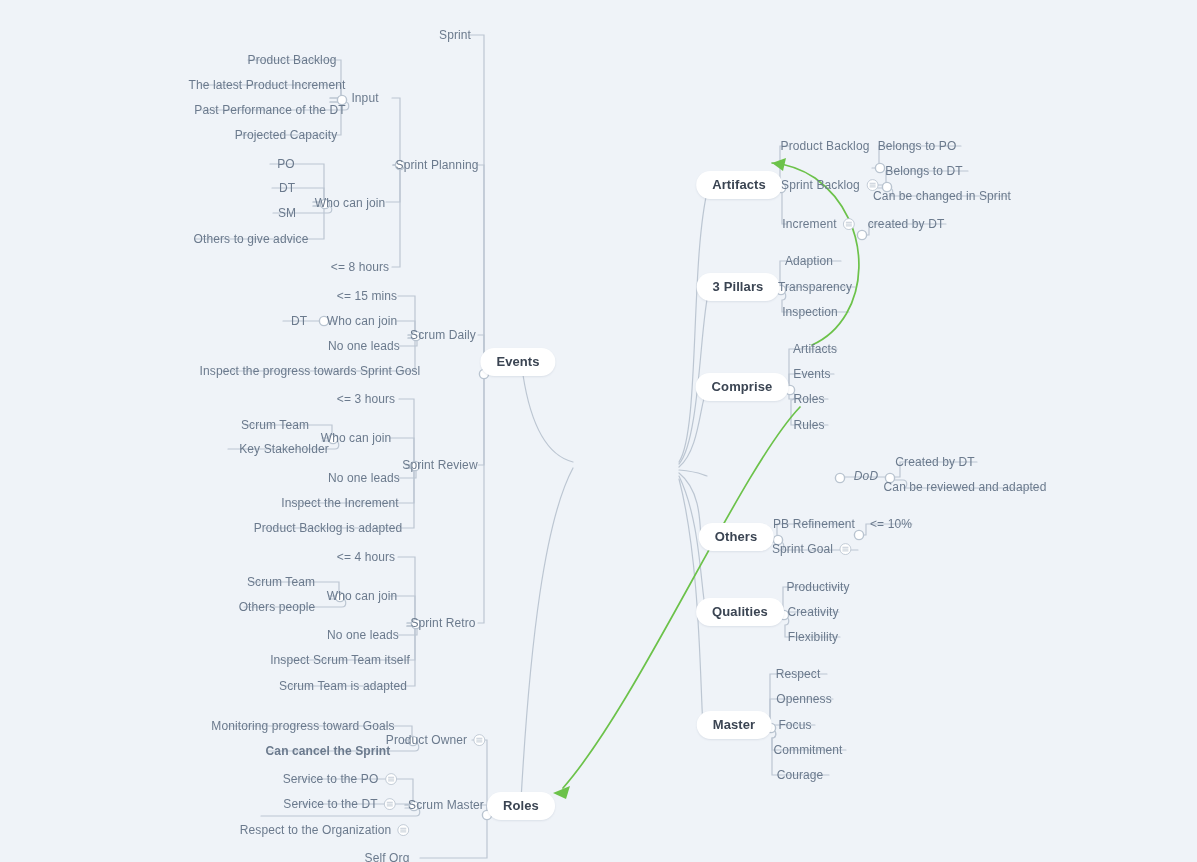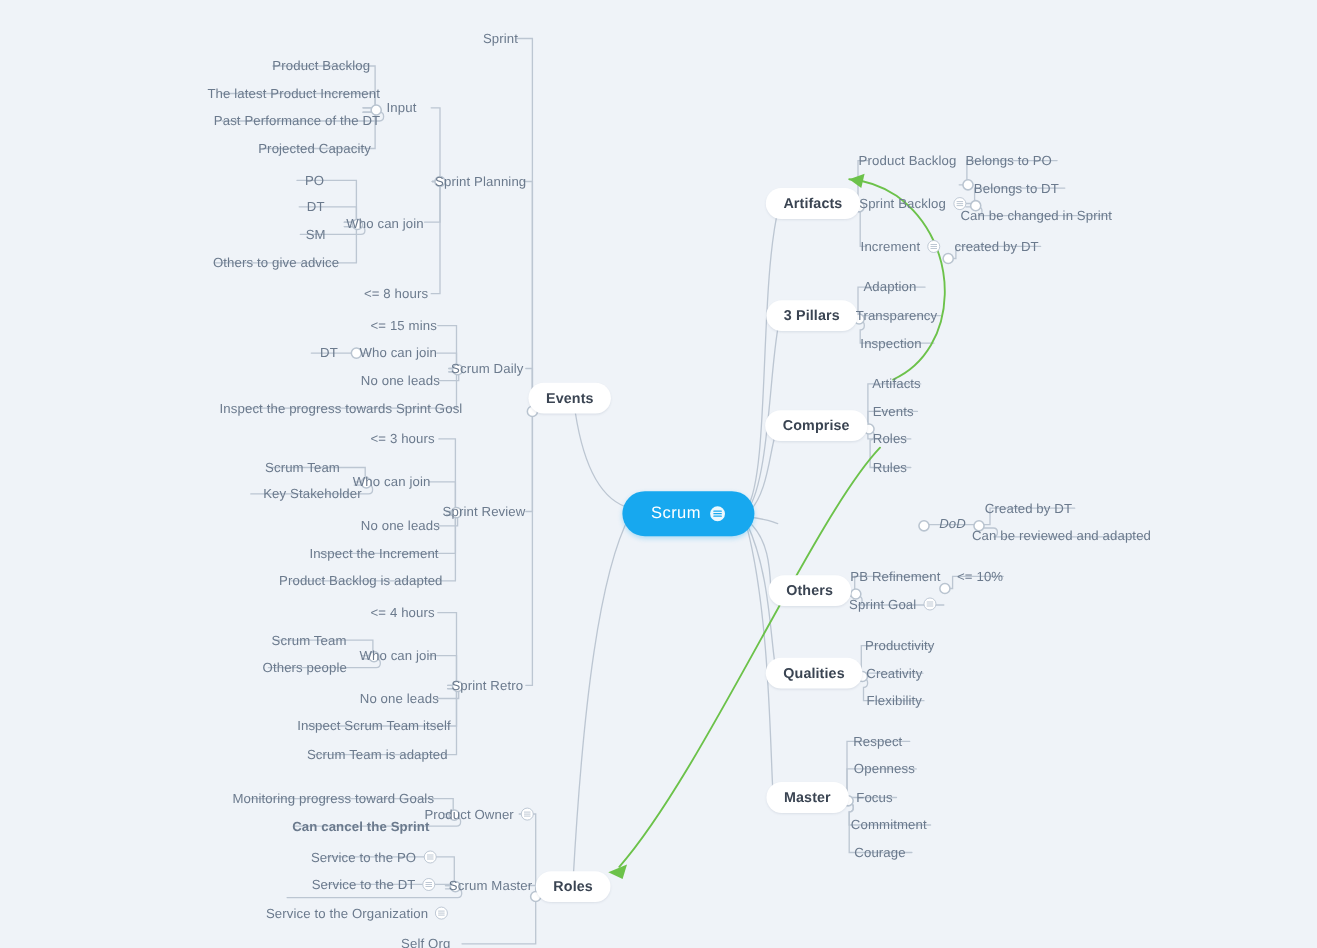--- a/index.html
+++ b/index.html
@@ -210,30 +210,20 @@
       <circle cx="790" cy="390" r="4.6" fill="#fff" stroke="#b9c4d0" stroke-width="1.4"></circle>
       <circle cx="840" cy="478" r="4.6" fill="#fff" stroke="#b9c4d0" stroke-width="1.4"></circle>
       <circle cx="890" cy="478" r="4.6" fill="#fff" stroke="#b9c4d0" stroke-width="1.4"></circle>
       <circle cx="778" cy="540" r="4.6" fill="#fff" stroke="#b9c4d0" stroke-width="1.4"></circle>
       <circle cx="859" cy="535" r="4.6" fill="#fff" stroke="#b9c4d0" stroke-width="1.4"></circle>
       <circle cx="784" cy="615" r="4.6" fill="#fff" stroke="#b9c4d0" stroke-width="1.4"></circle>
       <circle cx="771" cy="728" r="4.6" fill="#fff" stroke="#b9c4d0" stroke-width="1.4"></circle>
     </g>
   </svg>
 
-  <div class="node root" style="left:626px; top:467px;">
-    <span class="lbl">Scrum</span><svg class="note-icon" viewBox="0 0 20 20">
-        <circle cx="10" cy="10" r="9" fill="#fff" opacity=".92"></circle>
-        <g stroke="#17a8ef" stroke-width="1.5" stroke-linecap="round">
-          <line x1="5.5" y1="7" x2="14.5" y2="7"></line>
-          <line x1="5.5" y1="10" x2="14.5" y2="10"></line>
-          <line x1="5.5" y1="13" x2="14.5" y2="13"></line>
-        </g>
-      </svg>
-  </div>
 
   <div class="node main" style="left:518px; top:362px;"><span>Events</span></div>
   <div class="node main" style="left:521px; top:806px;"><span>Roles</span></div>
   <div class="node main" style="left:739px; top:185px;"><span>Artifacts</span></div>
   <div class="node main" style="left:738px; top:287px;"><span>3 Pillars</span></div>
   <div class="node main" style="left:742px; top:387px;"><span>Comprise</span></div>
   <div class="node main" style="left:736px; top:537px;"><span>Others</span></div>
   <div class="node main" style="left:740px; top:612px;"><span>Qualities</span></div>
   <div class="node main" style="left:734px; top:725px;"><span>Master</span></div>
 
@@ -299,21 +289,21 @@
         </g>
       </svg></div>
   <div class="node leaf" style="left:340px; top:804px;"><span class="lbl">Service to the DT</span><svg class="note-icon" viewBox="0 0 20 20">
         <circle cx="10" cy="10" r="8.4" fill="#fff" stroke="#b9c4d0" stroke-width="1.3"></circle>
         <g stroke="#b9c4d0" stroke-width="1.3" stroke-linecap="round">
           <line x1="6" y1="7.2" x2="14" y2="7.2"></line>
           <line x1="6" y1="10" x2="14" y2="10"></line>
           <line x1="6" y1="12.8" x2="14" y2="12.8"></line>
         </g>
       </svg></div>
-  <div class="node leaf" style="left:325px; top:830px;"><span class="lbl">Service to the Organization</span><svg class="note-icon" viewBox="0 0 20 20">
+  <div class="node leaf" style="left:325px; top:830px;"><span class="lbl">Respect to the Organization</span><svg class="note-icon" viewBox="0 0 20 20">
         <circle cx="10" cy="10" r="8.4" fill="#fff" stroke="#b9c4d0" stroke-width="1.3"></circle>
         <g stroke="#b9c4d0" stroke-width="1.3" stroke-linecap="round">
           <line x1="6" y1="7.2" x2="14" y2="7.2"></line>
           <line x1="6" y1="10" x2="14" y2="10"></line>
           <line x1="6" y1="12.8" x2="14" y2="12.8"></line>
         </g>
       </svg></div>
   <div class="node leaf" style="left:387px; top:858px;"><span>Self Org</span></div>
 
   <div class="node leaf" style="left:825px; top:146px;"><span>Product Backlog</span></div>

